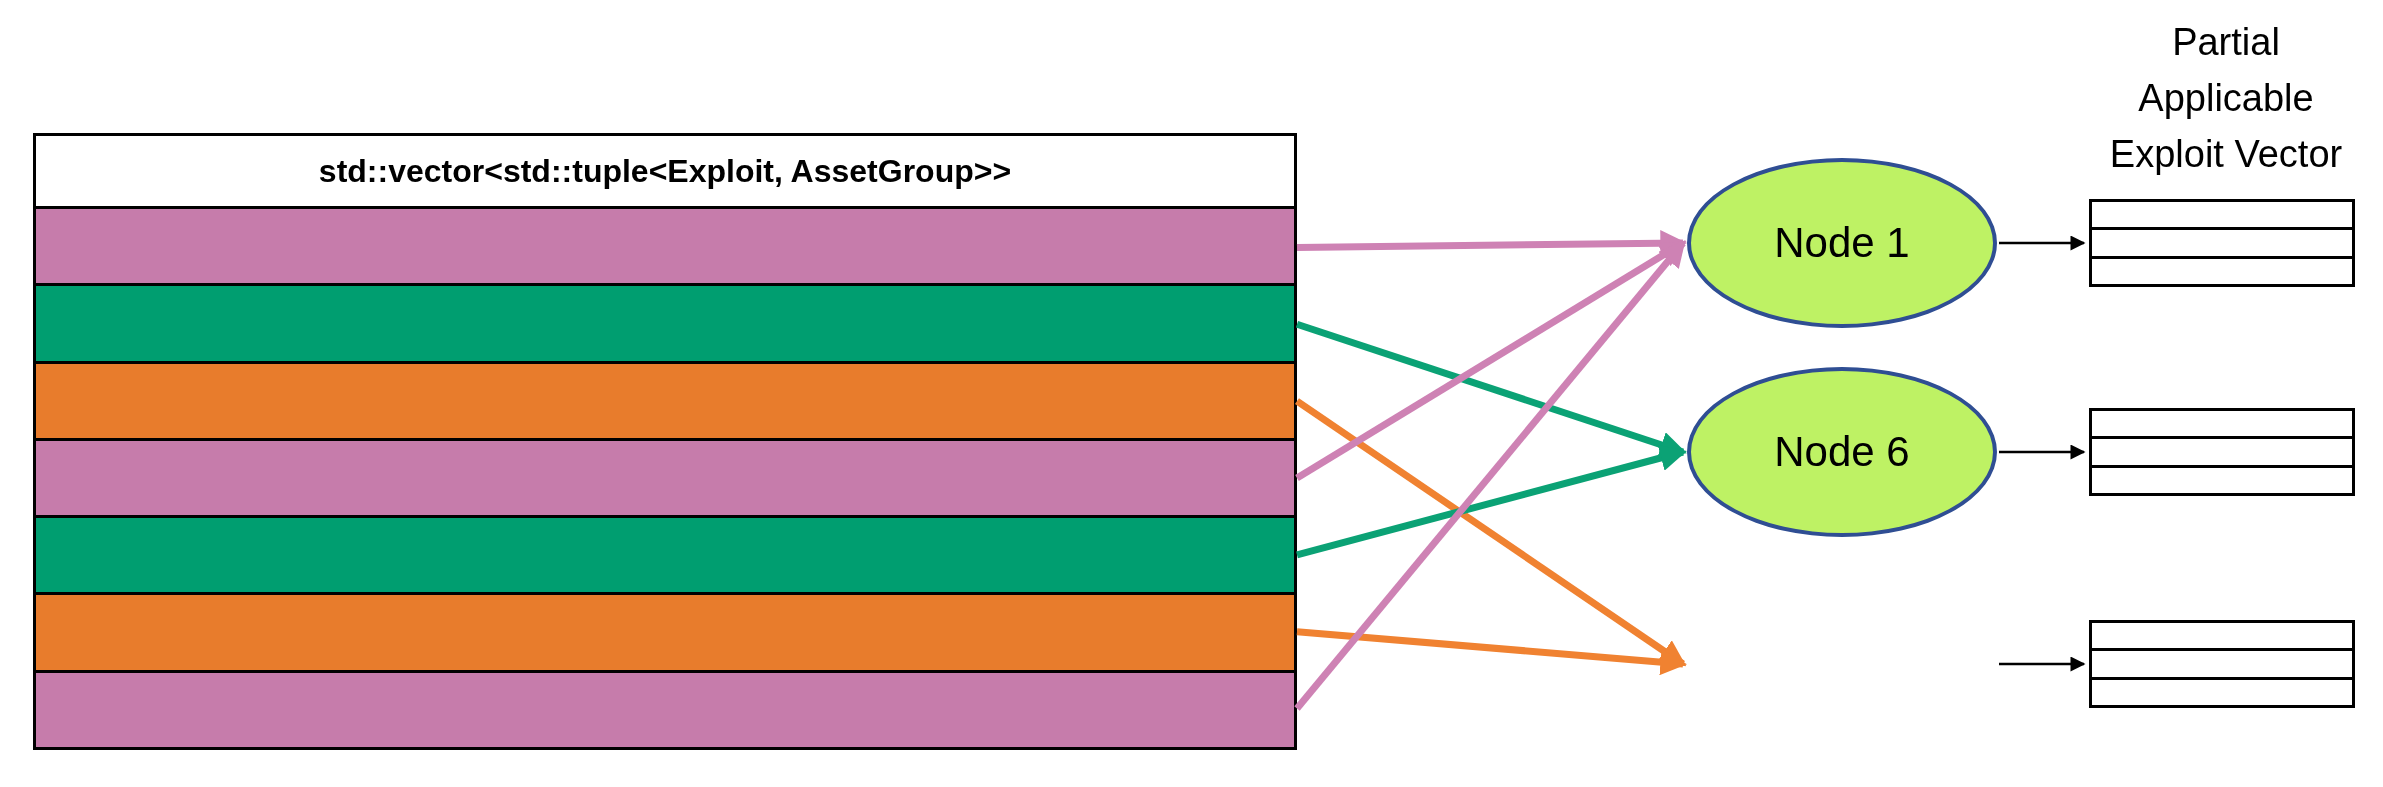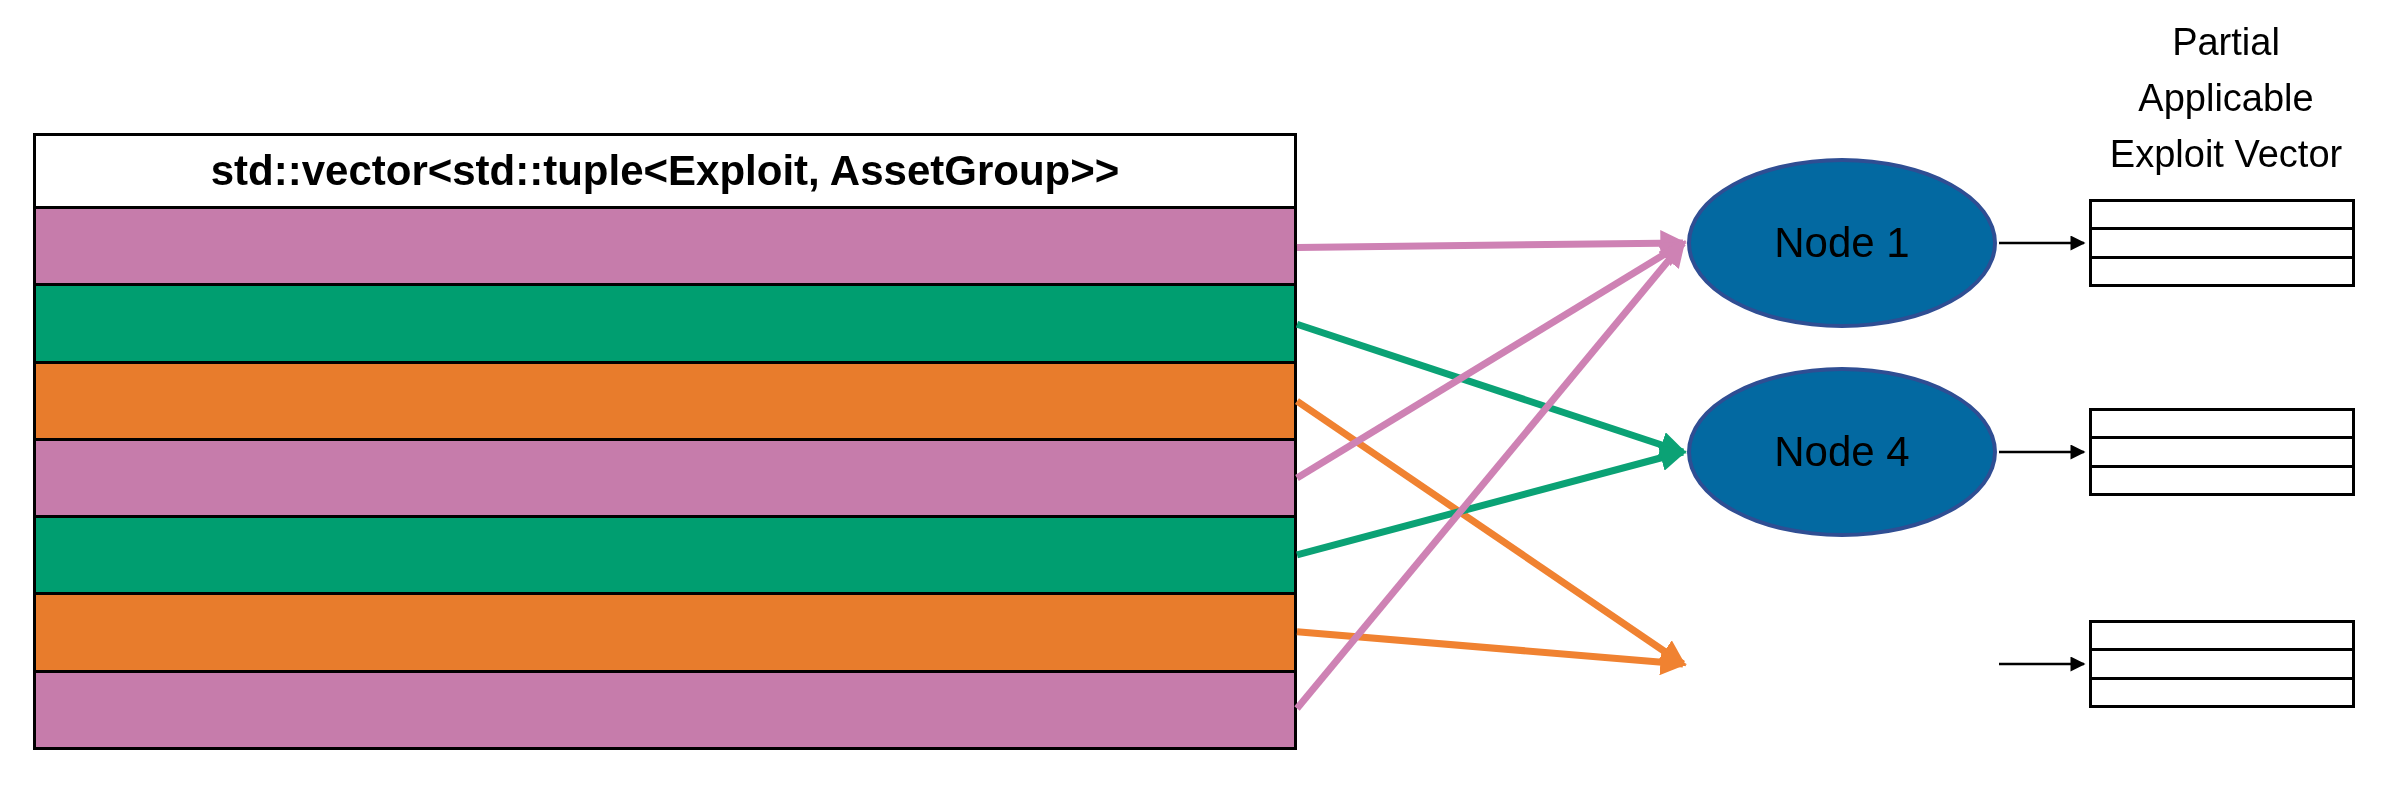--- a/index.html
+++ b/index.html
@@ -29,39 +29,39 @@
     flex-direction: column;
     background: #fff;
   }
   .vt-header {
     height: 73px;
     flex: 0 0 auto;
     display: flex;
     align-items: center;
     justify-content: center;
     font-weight: bold;
-    font-size: 42px;
+    font-size: 32px;
     color: #000;
     border-bottom: 3px solid #000;
     box-sizing: border-box;
     background: #fff;
   }
   .vt-row { flex: 1 1 auto; }
   .vt-row + .vt-row { border-top: 3px solid #000; }
 
   
   .node {
     position: absolute;
     left: 1687px;
     width: 310px;
     height: 170px;
     border: 4px solid #2F4E93;
     border-radius: 50%;
     box-sizing: border-box;
-    background: #0369a1;
+    background: #bef264;
     display: flex;
     align-items: center;
     justify-content: center;
     font-size: 42px;
     color: #000;
     z-index: 2;
   }
   .node sub { font-size: 28px; line-height: 0; }
 
   
@@ -118,21 +118,21 @@
     <div class="vt-row" style="background: rgb(0, 158, 112);"></div>
     <div class="vt-row" style="background: rgb(232, 124, 44);"></div>
     <div class="vt-row" style="background: rgb(198, 124, 171);"></div>
   </div>
 
   <div class="node" style="top: 158px; border-color: rgb(47, 78, 147);">
     <span>Node 1</span>
       <sub></sub>
   </div>
   <div class="node" style="top: 367px; border-color: rgb(47, 78, 147);">
-    <span>Node 4</span>
+    <span>Node 6</span>
       <sub></sub>
   </div>
 
   <div class="pvec" style="top:199px">
     <div class="pvec-row"></div>
     <div class="pvec-row"></div>
     <div class="pvec-row"></div>
   </div>
   <div class="pvec" style="top:408px">
     <div class="pvec-row"></div>

